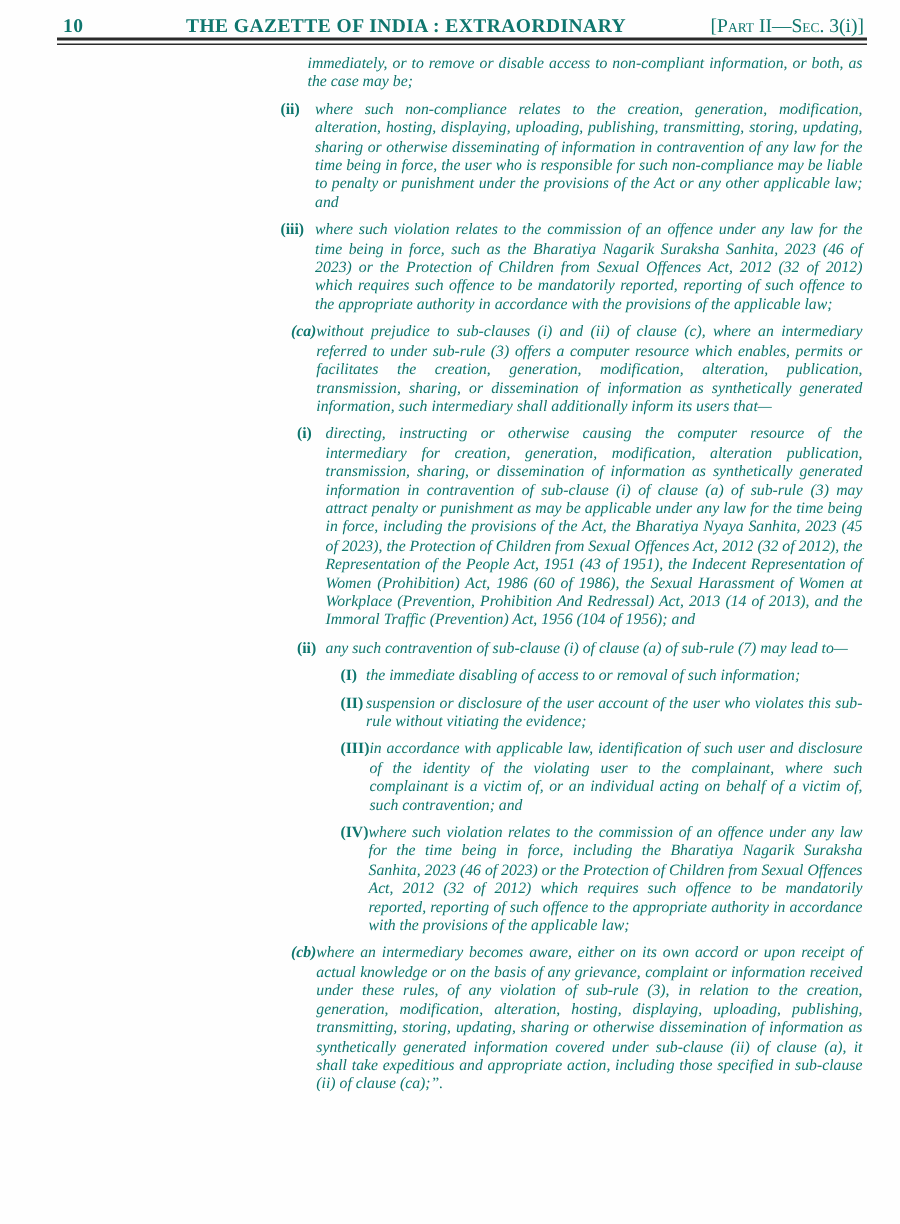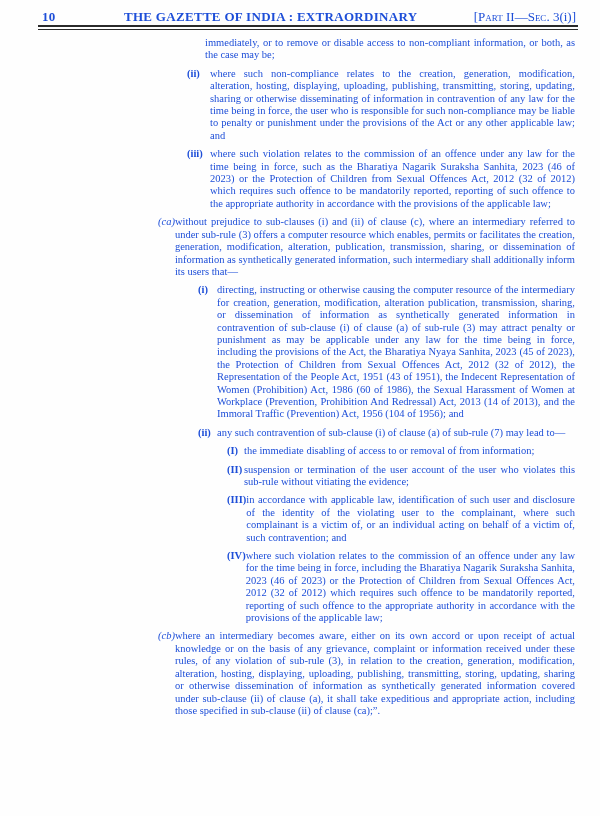--- a/index.html
+++ b/index.html
@@ -2,21 +2,21 @@
 <html><head>
 <meta charset="utf-8">
 <style>
   html,body{margin:0;padding:0;background:#e9e9e9;}
   .page{
     position:relative;
     width:600px;height:816px;
     margin:0 auto;
     background:#fefefe;
     font-family:"Liberation Serif", serif;
-    color:#1d4ed8;
+    color:#0f766e;
     overflow:hidden;
   }
   
   .hdr{
     position:absolute;top:9px;left:42px;right:24px;
     display:grid;grid-template-columns:auto 1fr auto;
     align-items:baseline;
     font-size:13px;font-weight:bold;
   }
   .pagenum{letter-spacing:0.3px;}
@@ -29,24 +29,24 @@
     border-top:2.2px solid #2a2a2a;
     border-bottom:1px solid #2a2a2a;
   }
   
   .doc-body{
     position:absolute;top:37px;left:0;right:0;
     font-size:10.5px;line-height:12.4px;
   }
   .para{display:flex;margin-bottom:6px;margin-right:25px;}
   .para .marker{flex:0 0 auto;white-space:nowrap;font-weight:bold;}
-  .para .ptext{flex:1 1 auto;text-align:justify;}
+  .para .ptext{flex:1 1 auto;text-align:justify;font-style:italic;}
   
   .cont{margin-left:205px;}
-  .l1{margin-left:158px;}  .l1 .marker{min-width:16px;font-weight:normal;font-style:italic;}
+  .l1{margin-left:158px;}  .l1 .marker{min-width:16px;font-weight:bold;font-style:italic;margin-left:36px;}
   .l2{margin-left:187px;}  .l2 .marker{min-width:23px;}
   .l3{margin-left:198px;}  .l3 .marker{min-width:19px;}
   .l4{margin-left:227px;}  .l4 .marker{min-width:17px;}
 </style>
 </head>
 <body>
 
 <div class="page">
 
   <div class="hdr">
@@ -77,25 +77,25 @@
         <div class="para l3">
           <span class="marker">(i)</span>
           <span class="ptext">directing, instructing or otherwise causing the computer resource of the intermediary for creation, generation, modification, alteration publication, transmission, sharing, or dissemination of information as synthetically generated information in contravention of sub-clause (i) of clause (a) of sub-rule (3) may attract penalty or punishment as may be applicable under any law for the time being in force, including the provisions of the Act, the Bharatiya Nyaya Sanhita, 2023 (45 of 2023), the Protection of Children from Sexual Offences Act, 2012 (32 of 2012), the Representation of the People Act, 1951 (43 of 1951), the Indecent Representation of Women (Prohibition) Act, 1986 (60 of 1986), the Sexual Harassment of Women at Workplace (Prevention, Prohibition And Redressal) Act, 2013 (14 of 2013), and the Immoral Traffic (Prevention) Act, 1956 (104 of 1956); and</span>
         </div>
         <div class="para l3">
           <span class="marker">(ii)</span>
           <span class="ptext">any such contravention of sub-clause (i) of clause (a) of sub-rule (7) may lead to—</span>
         </div>
         <div class="para l4">
           <span class="marker">(I)</span>
-          <span class="ptext">the immediate disabling of access to or removal of from information;</span>
+          <span class="ptext">the immediate disabling of access to or removal of such information;</span>
         </div>
         <div class="para l4">
           <span class="marker">(II)</span>
-          <span class="ptext">suspension or termination of the user account of the user who violates this sub-rule without vitiating the evidence;</span>
+          <span class="ptext">suspension or disclosure of the user account of the user who violates this sub-rule without vitiating the evidence;</span>
         </div>
         <div class="para l4">
           <span class="marker">(III)</span>
           <span class="ptext">in accordance with applicable law, identification of such user and disclosure of the identity of the violating user to the complainant, where such complainant is a victim of, or an individual acting on behalf of a victim of, such contravention; and</span>
         </div>
         <div class="para l4">
           <span class="marker">(IV)</span>
           <span class="ptext">where such violation relates to the commission of an offence under any law for the time being in force, including the Bharatiya Nagarik Suraksha Sanhita, 2023 (46 of 2023) or the Protection of Children from Sexual Offences Act, 2012 (32 of 2012) which requires such offence to be mandatorily reported, reporting of such offence to the appropriate authority in accordance with the provisions of the applicable law;</span>
         </div>
         <div class="para l1">

